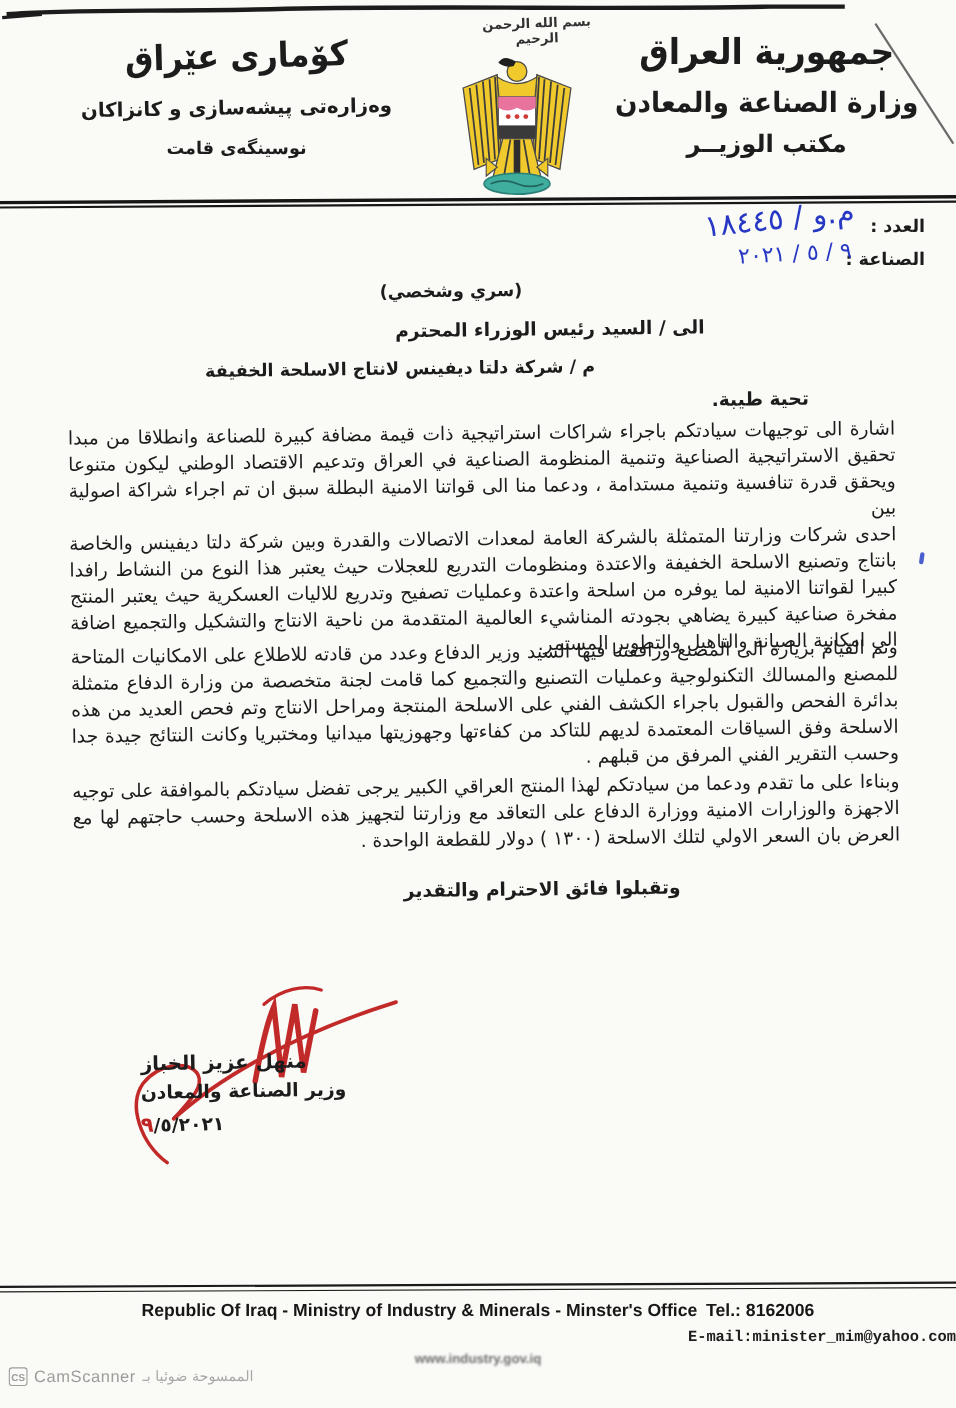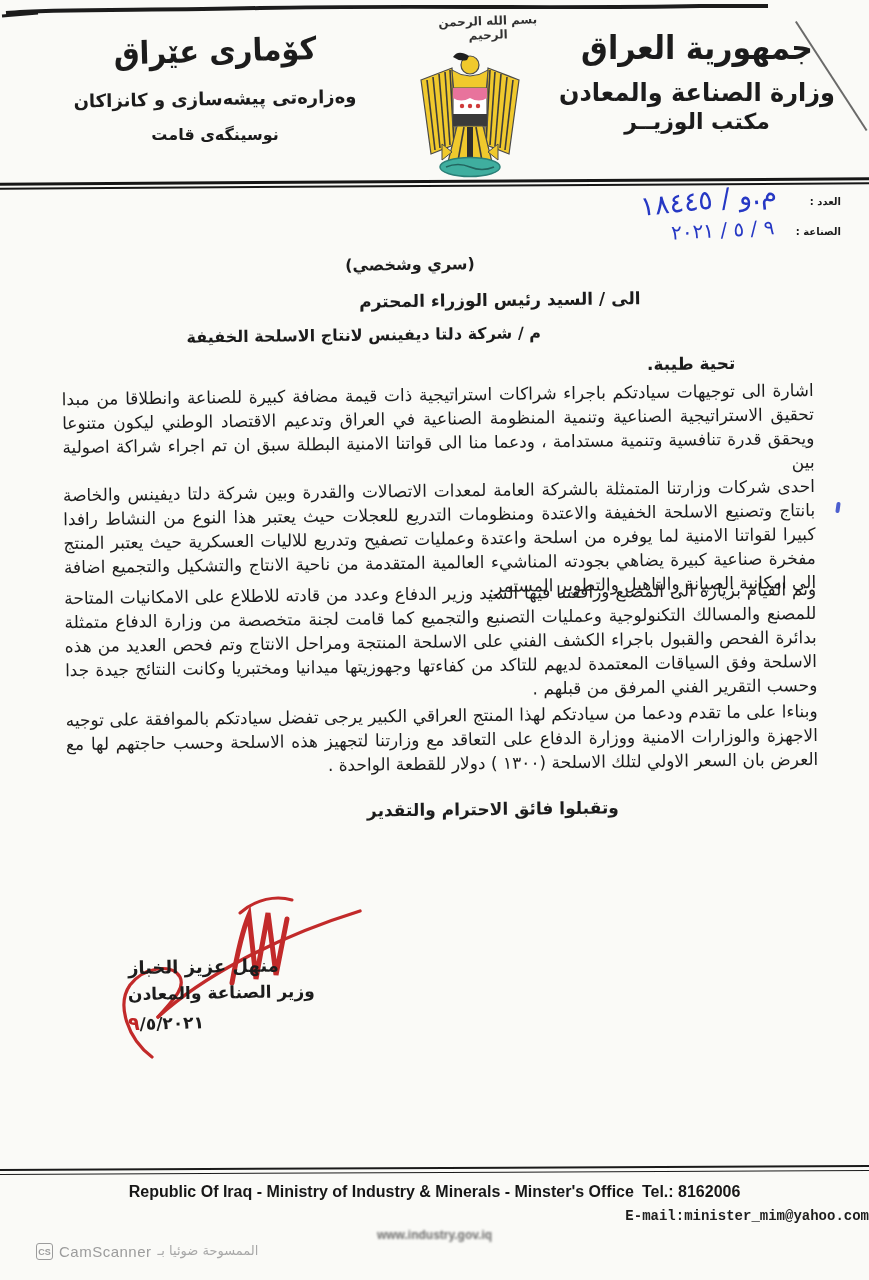--- a/index.html
+++ b/index.html
@@ -16,38 +16,38 @@
     background:#3a3a3a; transform:rotate(-33deg); transform-origin:top left; opacity:.75;
   }
   .blue-tick {
     position:absolute; left:836px; top:502px; width:4px; height:11px;
     background:#2d43c8; transform:rotate(8deg); border-radius:2px; opacity:.85;
   }
   
   .lh-right { position:absolute; right:22px; top:30px; width:300px; text-align:center; direction:rtl; }
   .lh-right .l1 { font-size:30px; font-weight:bold; transform:scaleY(1.08); letter-spacing:1px; }
   .lh-right .l2 { font-size:24px; font-weight:bold; margin-top:14px; transform:scaleY(1.06); }
-  .lh-right .l3 { font-size:22px; font-weight:bold; margin-top:2px; }
+  .lh-right .l3 { font-size:22px; font-weight:bold; margin-top:12px; }
   .lh-left { position:absolute; left:55px; top:34px; width:320px; text-align:center; direction:rtl; }
   .lh-left .l1 { font-size:29px; font-weight:bold; transform:rotate(-1.5deg) scaleY(1.08); letter-spacing:1px; }
   .lh-left .l2 { font-size:18px; font-weight:bold; margin-top:20px; transform:rotate(-1deg); }
   .lh-left .l3 { font-size:16px; font-weight:bold; margin-top:16px; }
   .bismillah {
     position:absolute; left:418px; top:14px; width:140px; text-align:center;
     font-size:12px; font-weight:bold; direction:rtl; transform:rotate(-2deg); opacity:.9;
   }
   .emblem { position:absolute; left:412px; top:48px; width:116px; height:130px; }
   .header-rule {
     position:absolute; left:-6px; top:180px; width:881px; height:7px;
     border-top:3px solid #161616; border-bottom:2px solid #161616;
     transform:rotate(-0.35deg);
   }
   
   .ref { position:absolute; right:0; top:188px; width:420px; direction:rtl; }
-  .ref-row { position:absolute; right:28px; font-size:10px; font-weight:bold; white-space:nowrap; }
+  .ref-row { position:absolute; right:28px; font-size:16px; font-weight:bold; white-space:nowrap; }
   .ref-num-label { top:8px; }
   .ref-date-label { top:38px; }
   .hand-blue { color:#2638c4; font-weight:normal; white-space:nowrap; direction:rtl; position:absolute; }
   .hand-num { right:92px; top:-4px; font-size:27px; letter-spacing:3px; transform:rotate(-6deg); }
   .hand-date { right:95px; top:30px; font-size:20px; letter-spacing:2px; transform:rotate(-3deg); }
   
   .letter {
     position:absolute; left:60px; top:250px; width:752px; height:590px;
     direction:rtl; transform:rotate(-0.7deg); transform-origin:top right;
   }
@@ -75,21 +75,21 @@
   }
   .f-line1 { position:absolute; left:0; top:1183px; width:869px; text-align:center;
     font-family:"Liberation Sans", sans-serif; font-weight:bold; font-size:16px; color:#171717; }
   .f-line1 .tel { margin-left:8px; }
   .f-email { position:absolute; left:0; top:1208px; width:869px; text-align:right;
     font-family:Liberation Mono, monospace; font-weight:bold; font-size:14px; color:#1d1d1d; }
   .f-www { position:absolute; left:0; top:1228px; width:869px; text-align:center;
     font-family:"Liberation Sans", sans-serif; font-weight:bold; font-size:12px; color:#4a4a4a;
     filter:blur(1.1px); opacity:.8; }
   
-  .cam { position:absolute; left:8px; top:1243px; display:flex; align-items:flex-start; gap:6px; color:#9c9c9c;margin-left:28px; }
+  .cam { position:absolute; left:8px; top:1243px; display:flex; align-items:center; gap:6px; color:#9c9c9c; }
   .cs-badge {
     width:17px; height:17px; border:1.6px solid #9c9c9c; border-radius:3px;
     font-size:9px; font-weight:bold; display:flex; align-items:center; justify-content:center;
     font-family:"Liberation Sans", sans-serif; color:#9c9c9c;
   }
   .cam-app { font-family:"Liberation Sans", sans-serif; font-weight:normal; font-size:15px; letter-spacing:.5px; }
   .cam-ar { font-size:13px; direction:rtl; color:#a8a8a8; }
 </style>
 </head>
 <body>

